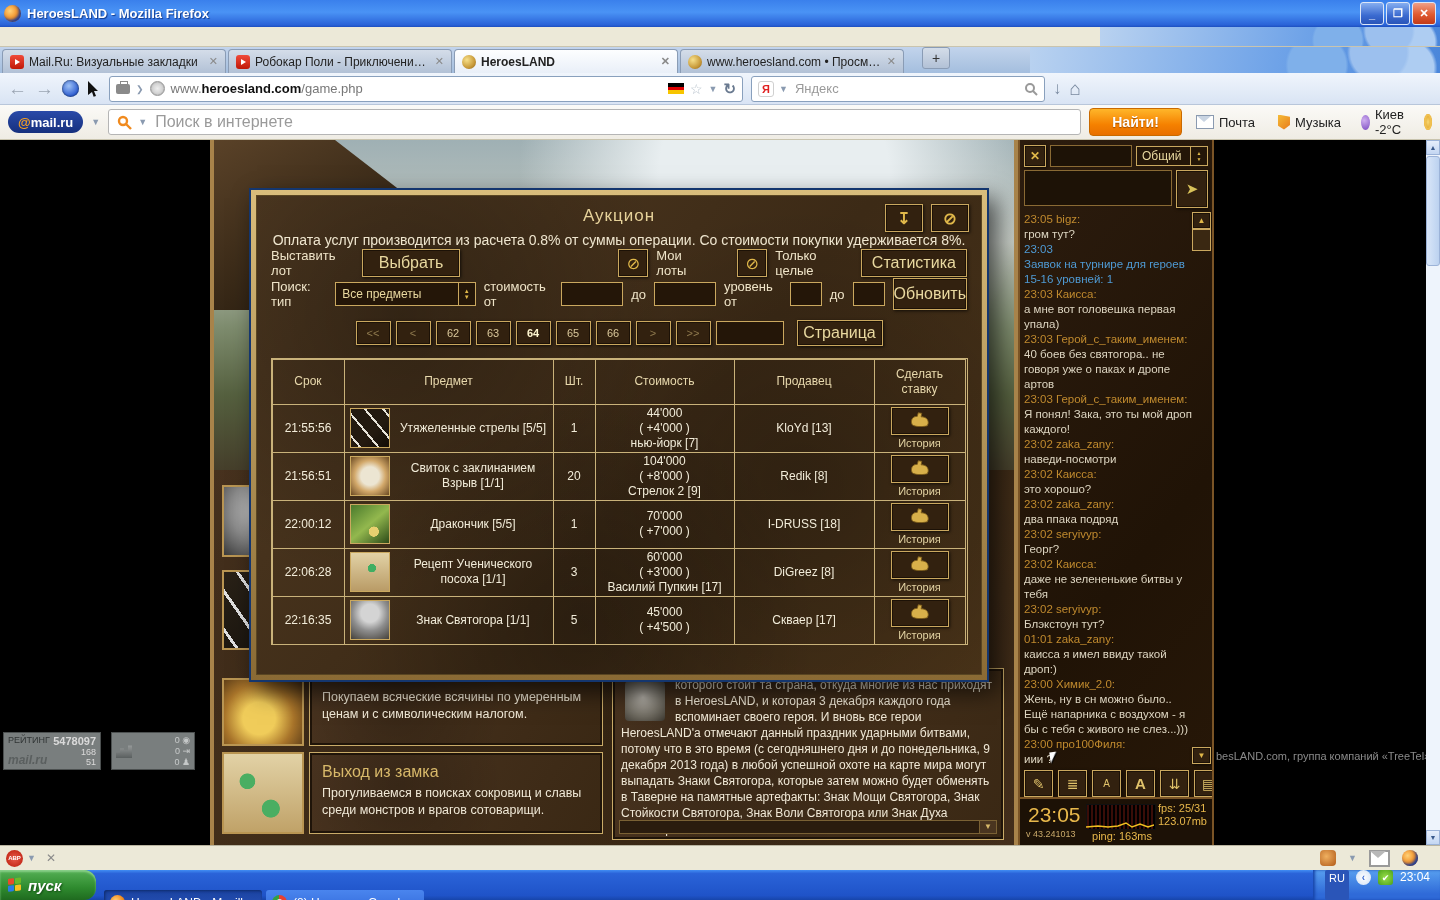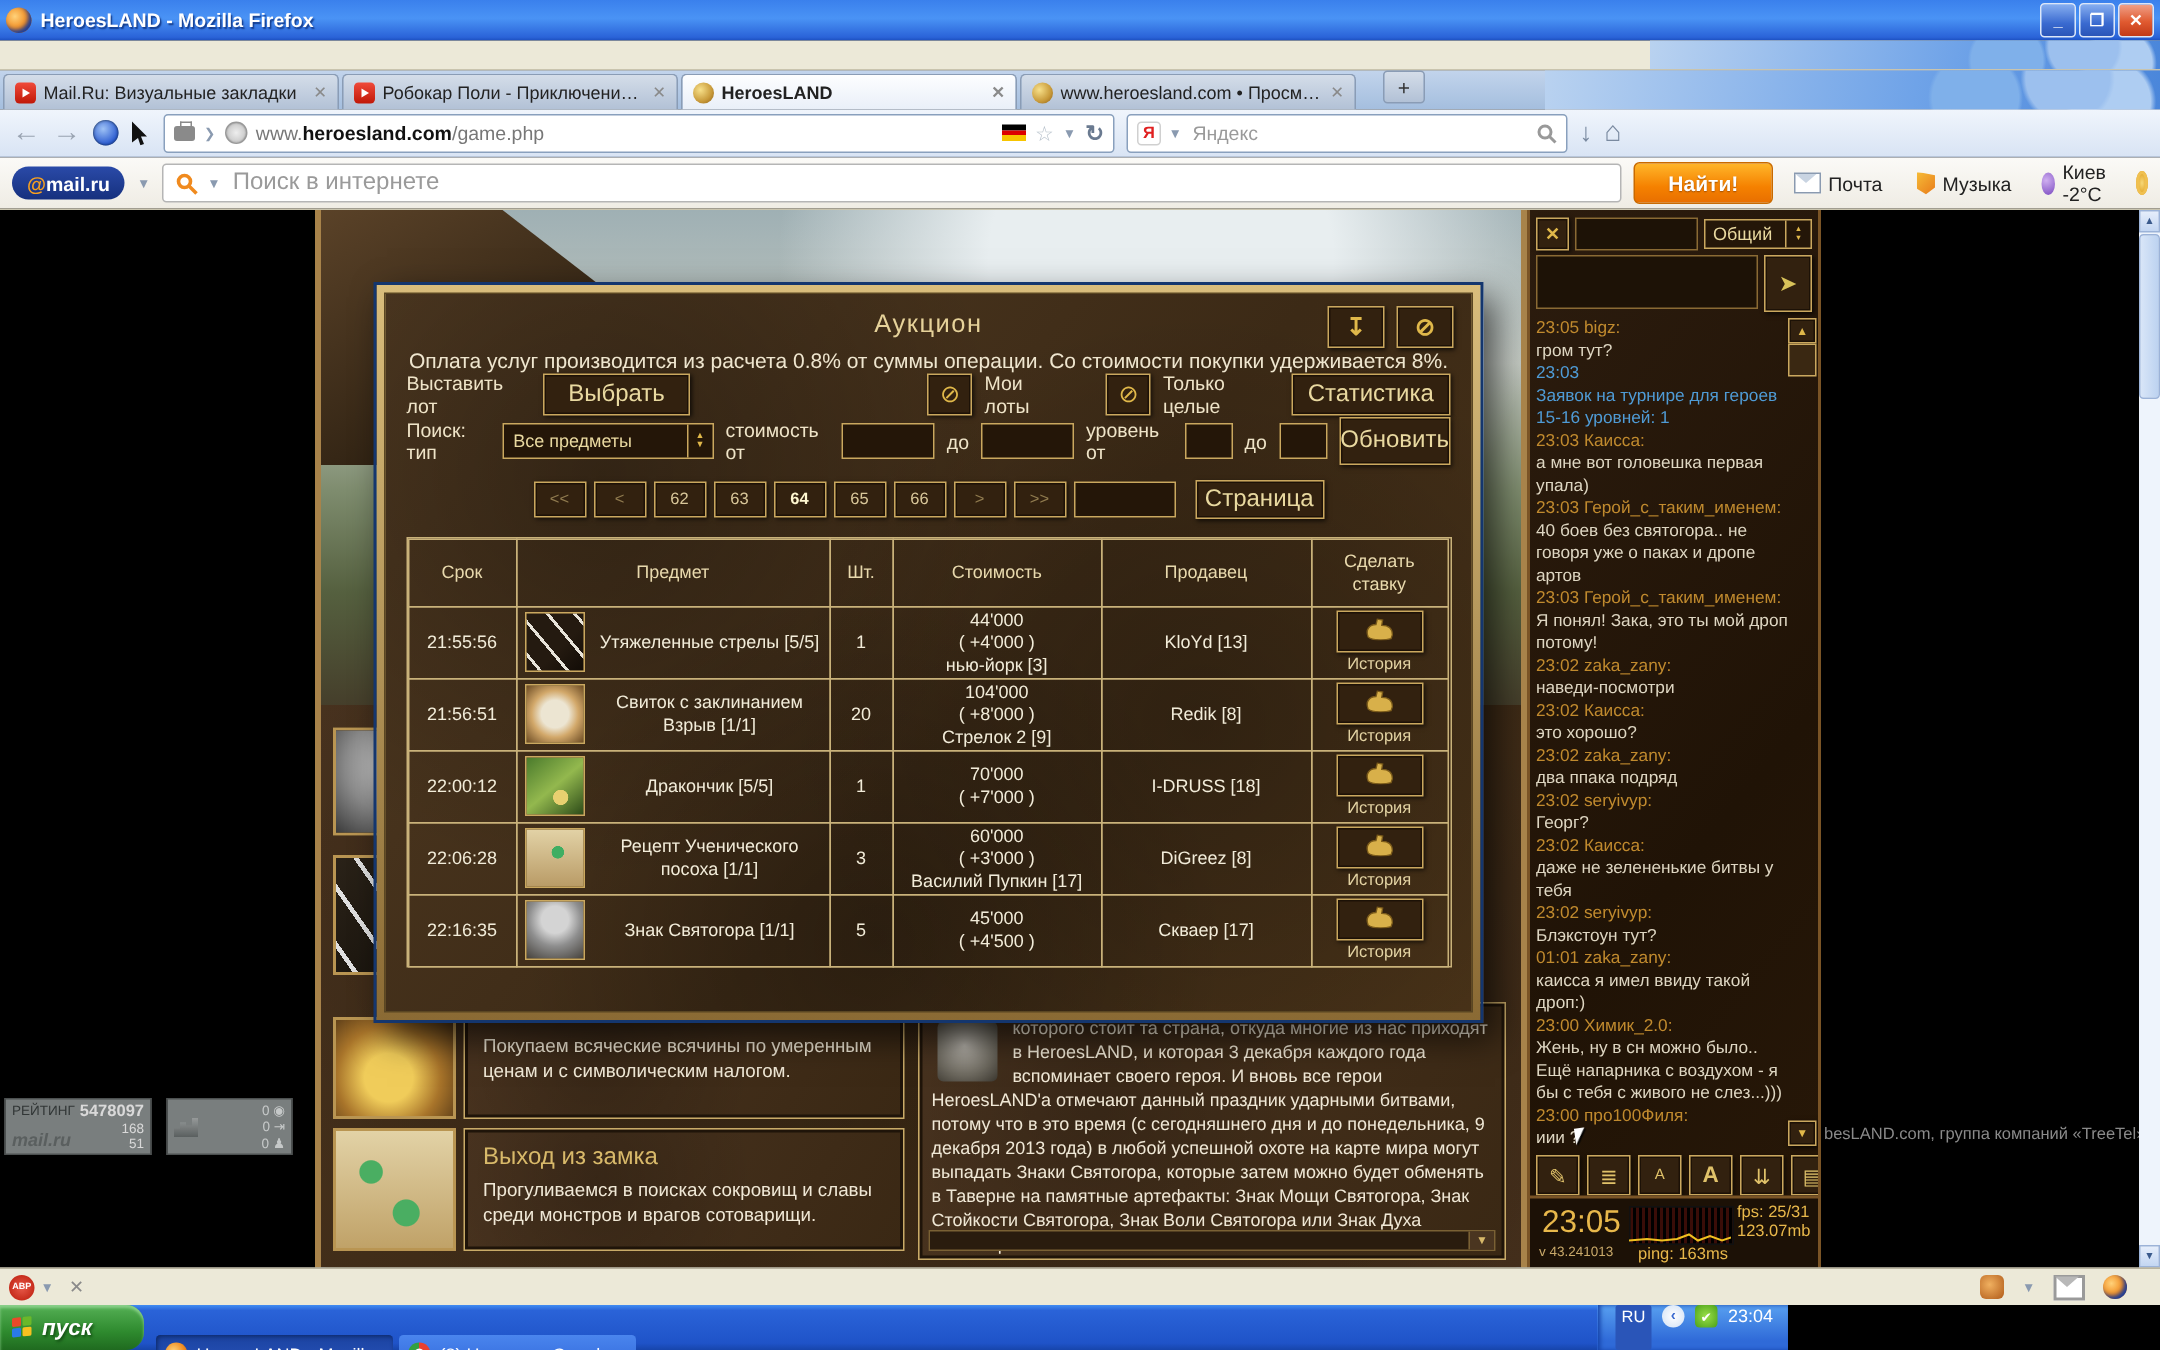--- a/index.html
+++ b/index.html
@@ -156,21 +156,21 @@
   .rbars{width:16px;height:14px;background:linear-gradient(#b8bcbc,#6a7070);clip-path:polygon(0 100%,0 60%,25% 60%,25% 30%,50% 30%,50% 45%,75% 45%,75% 10%,100% 10%,100% 100%)}
   .rcnt{flex:1;color:#e8ecec;font-size:9px;line-height:11px;text-align:right}
   
   .addonbar{position:absolute;left:0;top:845px;width:1440px;height:25px;background:#ece9d8;border-top:1px solid #b9b4a0;display:flex;align-items:center;padding:0 6px;box-sizing:border-box}
   .abp{width:17px;height:17px;border-radius:50%;background:radial-gradient(#e85a4a,#b81808);color:#fff;font-size:6px;font-weight:bold;display:flex;align-items:center;justify-content:center}
   .abx{color:#8a8a8a;font-size:12px;margin-left:10px}
   .abarR{margin-left:auto;display:flex;gap:12px;align-items:center;margin-right:16px}
   .foxi{width:16px;height:16px;border-radius:4px;background:radial-gradient(circle at 40% 40%,#f0b060,#b05a18)}
   .envg{width:17px;height:13px;border:2px solid #9a9a9a;background:#fff;position:relative}
   .envg::after{content:"";position:absolute;left:-1px;top:-1px;border-left:8px solid transparent;border-right:8px solid transparent;border-top:7px solid #b8b8b8}
-  .taskbar{position:absolute;left:0;top:870px;width:1192px;height:30px;background:linear-gradient(#418df3,#2a63d8 12%,#1f53c8 85%,#1745ab)}
+  .taskbar{position:absolute;left:0;top:870px;width:1440px;height:30px;background:linear-gradient(#418df3,#2a63d8 12%,#1f53c8 85%,#1745ab)}
   .startbtn{position:absolute;left:0;top:0;height:30px;width:96px;border-radius:0 12px 12px 0;background:linear-gradient(#55b055,#2e8a2e 60%,#1f6a1f);display:flex;align-items:center;gap:6px;padding-left:8px;box-sizing:border-box;box-shadow:inset 0 2px 2px #8ad08a}
   .xpflag{width:14px;height:14px;display:grid;grid-template-columns:6px 6px;grid-template-rows:6px 6px;gap:1px;transform:skewY(-6deg)}
   .xpflag i{border-radius:1px}
   .startbtn span{color:#fff;font-weight:bold;font-style:italic;font-size:15px;text-shadow:1px 1px 2px #134a13}
   .tasklist{position:absolute;left:104px;top:20px;display:flex;gap:4px}
   .taskbtn{width:158px;height:25px;border-radius:3px;display:flex;align-items:center;gap:6px;padding:0 6px;box-sizing:border-box;color:#fff;font-size:12px;white-space:nowrap;overflow:hidden}
   .taskbtn.active{background:linear-gradient(#1b43a0,#2a55c0);box-shadow:inset 1px 1px 3px #0d2a6a}
   .taskbtn.idle{background:linear-gradient(#4a85ee,#2f66d8)}
   .tski{width:15px;height:15px;border-radius:50%;flex:0 0 15px}
   .tski.firefox{background:radial-gradient(circle at 38% 38%,#ffd27a,#f08a1e 55%,#a34a0c)}
@@ -407,21 +407,21 @@
               <div class="acell ahead">Сделать ставку</div>
               <div class="acell arow">21:55:56</div>
               <div class="acell arow itemcell">
                 <div class="itico it-arrows"></div>
                 <div class="itlbl">Утяжеленные стрелы [5/5]</div>
               </div>
               <div class="acell arow">1</div>
               <div class="acell arow">
                 <div class="pline">44'000</div>
                 <div class="pline">( +4'000 )</div>
-                <div class="pline">нью-йорк [3]</div>
+                <div class="pline">нью-йорк [7]</div>
               </div>
               <div class="acell arow">KloYd [13]</div>
               <div class="acell arow">
                 <div class="gbtn bidbtn">
                   <span><svg viewBox="0 0 26 18" width="24" height="16">
                       <path d="M4 15c-2-5 1-9 6-9l1-4 4 .6-.7 4c5 0 8 2.4 8 7l-1 3c-5 1.4-14 1.4-17-1z" fill="#d8b04a" stroke="#7a5a1a" stroke-width="1"></path>
                     </svg></span>
                 </div>
                 <div class="hist">История</div>
               </div>
@@ -522,21 +522,21 @@
       </div>
       <div class="chmsgrow">
         <div class="chinput"></div>
         <div class="gbtn sendbtn">➤</div>
       </div>
       <div class="chlog" id="chat-log">
           <div class="cmsg"><span class="ch">23:05 bigz:</span><br><span class="cb">гром тут?</span></div>
           <div class="cmsg sys"><span class="ch">23:03 </span><br><span class="cb">Заявок на турнире для героев 15-16 уровней: 1</span></div>
           <div class="cmsg"><span class="ch">23:03 Каисса:</span><br><span class="cb">а мне вот головешка первая упала)</span></div>
           <div class="cmsg"><span class="ch">23:03 Герой_с_таким_именем:</span><br><span class="cb">40 боев без святогора.. не говоря уже о паках и дропе артов</span></div>
-          <div class="cmsg"><span class="ch">23:03 Герой_с_таким_именем:</span><br><span class="cb">Я понял! Зака, это ты мой дроп потому!</span></div>
+          <div class="cmsg"><span class="ch">23:03 Герой_с_таким_именем:</span><br><span class="cb">Я понял! Зака, это ты мой дроп каждого!</span></div>
           <div class="cmsg"><span class="ch">23:02 zaka_zany:</span><br><span class="cb">наведи-посмотри</span></div>
           <div class="cmsg"><span class="ch">23:02 Каисса:</span><br><span class="cb">это хорошо?</span></div>
           <div class="cmsg"><span class="ch">23:02 zaka_zany:</span><br><span class="cb">два ппака подряд</span></div>
           <div class="cmsg"><span class="ch">23:02 seryivyp:</span><br><span class="cb">Георг?</span></div>
           <div class="cmsg"><span class="ch">23:02 Каисса:</span><br><span class="cb">даже не зелененькие битвы у тебя</span></div>
           <div class="cmsg"><span class="ch">23:02 seryivyp:</span><br><span class="cb">Блэкстоун тут?</span></div>
           <div class="cmsg"><span class="ch">01:01 zaka_zany:</span><br><span class="cb">каисса я имел ввиду такой дроп:)</span></div>
           <div class="cmsg"><span class="ch">23:00 Химик_2.0:</span><br><span class="cb">Жень, ну в сн можно было.. Ещё напарника с воздухом - я бы с тебя с живого не слез...)))</span></div>
           <div class="cmsg"><span class="ch">23:00 про100Филя:</span><br><span class="cb">иии ?</span></div>
         </div>

